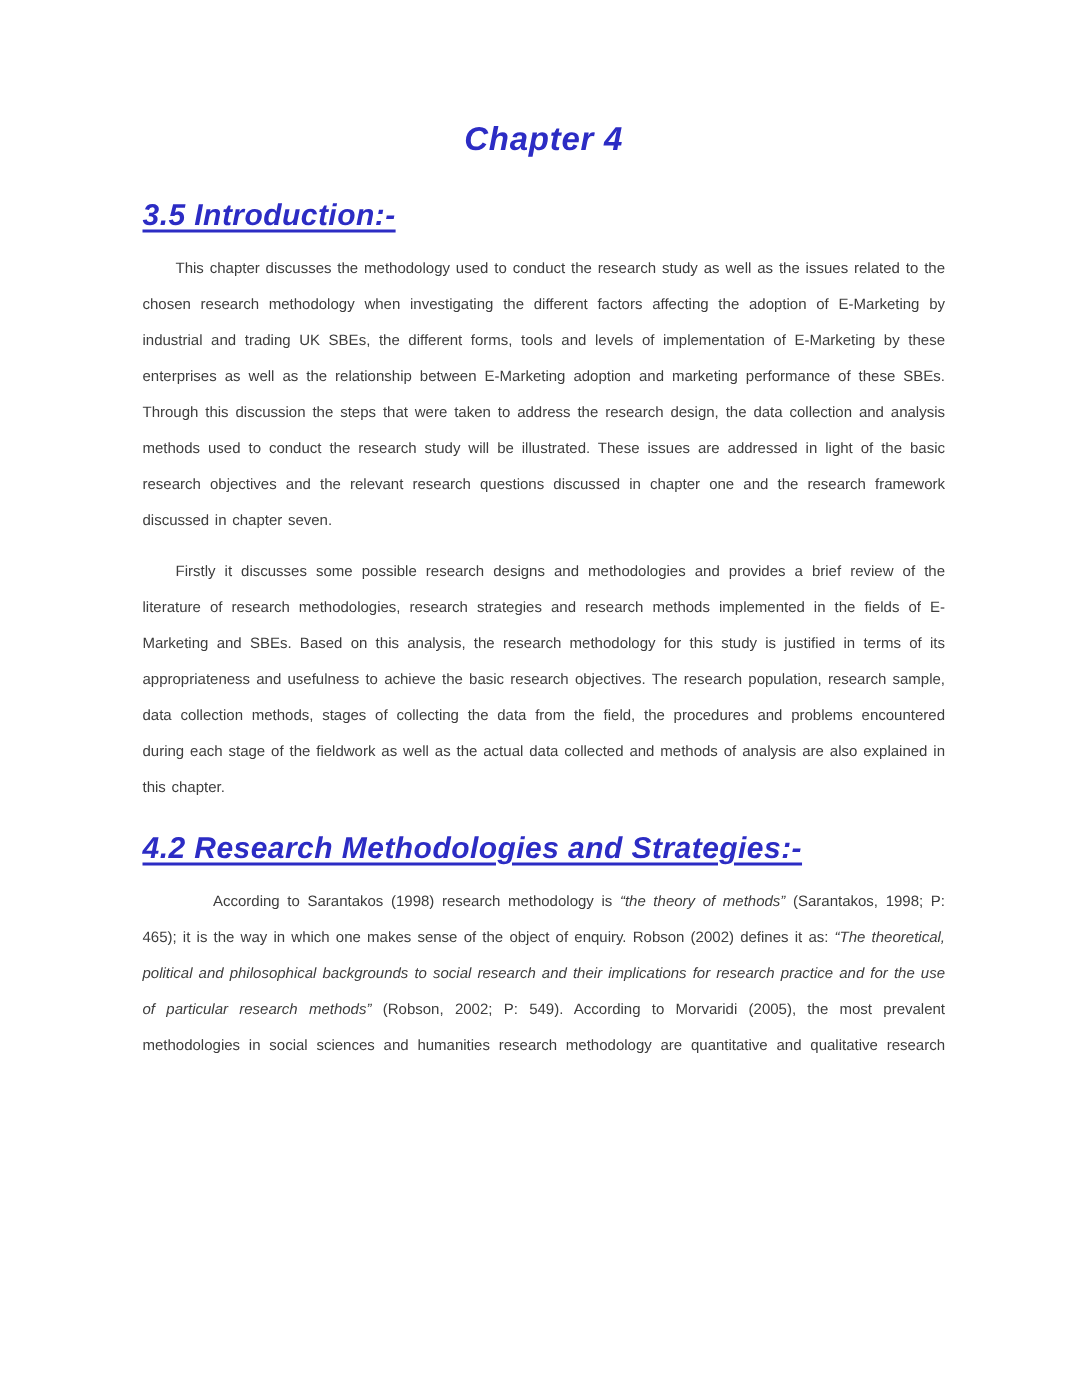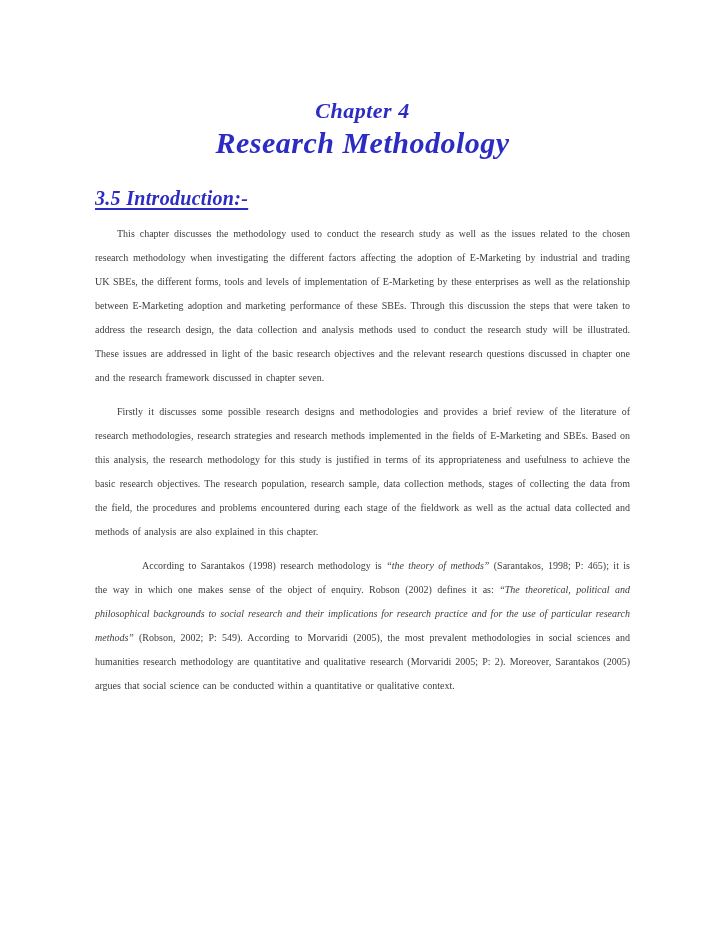--- a/index.html
+++ b/index.html
@@ -4,26 +4,26 @@
 <style>
   html, body {
     margin: 0;
     padding: 0;
     background: #ffffff;
   }
   .page {
     position: relative;
     width: 720px;
     height: 703px;
-    margin: 18px auto;
+    margin: 0 auto;
     background: #ffffff;
     box-sizing: border-box;
     padding: 80px 90px 0 95px;
     overflow: hidden;
-    font-family: Liberation Serif, serif;
+    font-family: Liberation Sans, sans-serif;
     color: var(--body-text, #3d3d3d);
   }
   .title-block {
     text-align: center;
     color: var(--heading-blue, #2c2cc4);
     margin: 0 0 24px 0;
   }
   .chapter-label {
     font-size: 22px;
     line-height: 26px;
@@ -65,26 +65,26 @@
   .indent-large { text-indent: 47px; }
   .italic { font-style: italic; }
 </style>
 </head>
 <body>
 
 <div class="page">
 
   <header class="title-block">
     <div class="chapter-label">Chapter 4</div>
-    <h1 class="chapter-title">Research Methodology</h1>
   </header>
 
   <section class="section-intro">
     <h2 class="section-heading">3.5 Introduction:-</h2>
     <p class="body-para indent-small">This chapter discusses the methodology used to conduct the research study as well as the issues related to the chosen research methodology when investigating the different factors affecting the adoption of E-Marketing by industrial and trading UK SBEs, the different forms, tools and levels of implementation of E-Marketing by these enterprises as well as the relationship between E-Marketing adoption and marketing performance of these SBEs. Through this discussion the steps that were taken to address the research design, the data collection and analysis methods used to conduct the research study will be illustrated. These issues are addressed in light of the basic research objectives and the relevant research questions discussed in chapter one and the research framework discussed in chapter seven.</p>
     <p class="body-para indent-small">Firstly it discusses some possible research designs and methodologies and provides a brief review of the literature of research methodologies, research strategies and research methods implemented in the fields of E-Marketing and SBEs. Based on this analysis, the research methodology for this study is justified in terms of its appropriateness and usefulness to achieve the basic research objectives. The research population, research sample, data collection methods, stages of collecting the data from the field, the procedures and problems encountered during each stage of the fieldwork as well as the actual data collected and methods of analysis are also explained in this chapter.</p>
   </section>
 
   <section class="section-methodologies">
+    <h2 class="section-heading">4.2 Research Methodologies and Strategies:-</h2>
     <p class="body-para indent-large"><span>According to Sarantakos (1998) research methodology is </span><span class="italic">“the theory of methods”</span><span> (Sarantakos, 1998; P: 465); it is the way in which one makes sense of the object of enquiry. Robson (2002) defines it as: </span><span class="italic">“The theoretical, political and philosophical backgrounds to social research and their implications for research practice and for the use of particular research methods”</span><span> (Robson, 2002; P: 549). According to Morvaridi (2005), the most prevalent methodologies in social sciences and humanities research methodology are quantitative and qualitative research (Morvaridi 2005; P: 2). Moreover, Sarantakos (2005) argues that social science can be conducted within a quantitative or qualitative context.</span></p>
   </section>
 
 </div>
 
 </body></html>

